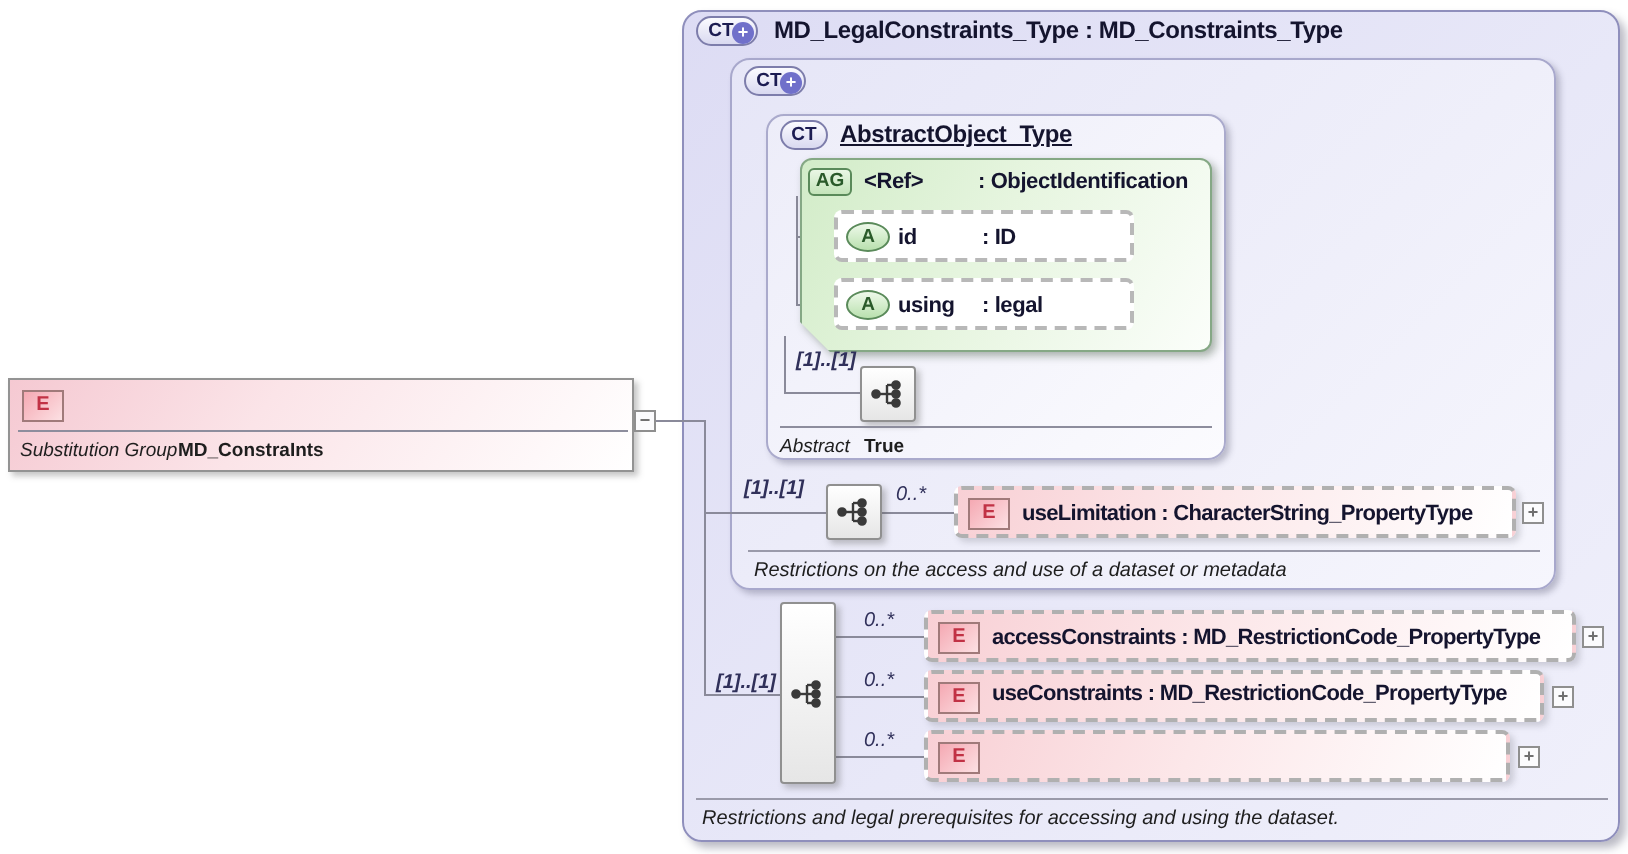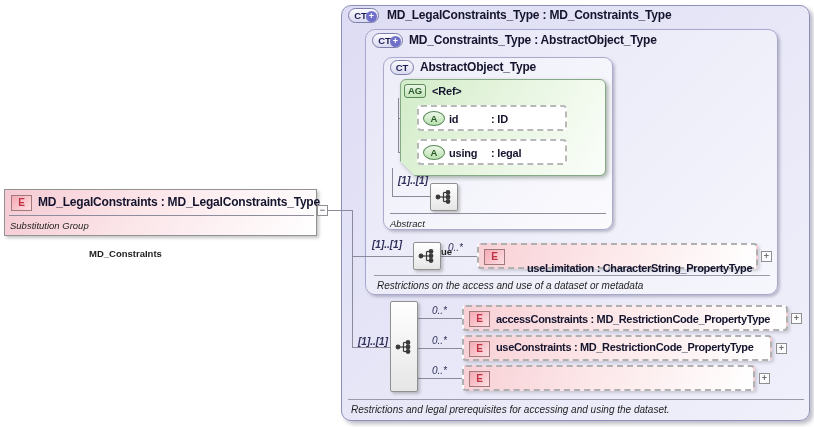--- a/index.html
+++ b/index.html
@@ -106,21 +106,21 @@
     color:#14142e; letter-spacing:-0.35px; white-space:nowrap; }
   .attr-txt { position:absolute; font:bold 11px/14px "Liberation Sans", sans-serif;
     color:#14142e; letter-spacing:-0.2px; white-space:nowrap; }
   .mult { position:absolute; font:italic bold 10px/12px "Liberation Sans", sans-serif;
     color:#30305a; white-space:nowrap; }
   .ann { position:absolute; font:italic 10px/13px "Liberation Sans", sans-serif;
     color:#1e1e1e; white-space:nowrap; }
   .kv-label { position:absolute; font:italic 9.5px/13px "Liberation Sans", sans-serif;
     color:#1e1e1e; white-space:nowrap; }
   .kv-value { position:absolute; font:bold 9.5px/13px "Liberation Sans", sans-serif;
-    color:#1e1e1e; white-space:nowrap;margin-top:28px; }
+    color:#1e1e1e; white-space:nowrap; }
   .divider { position:absolute; height:1px; background:#8d8d9d; }
   svg.seq-glyph { display:block; }
 </style>
 </head>
 <body>
 
 <div id="canvas">
 
   <div class="abs ct-outer"></div>
   <div class="abs ct-inner"></div>
@@ -137,49 +137,48 @@
 
   <div class="line" style="left:392px;top:168px;width:1px;height:29px;"></div>
   <div class="line" style="left:392px;top:196px;width:38px;height:1px;"></div>
 
   <div class="line" style="left:398px;top:98px;width:1px;height:55px;"></div>
   <div class="line" style="left:398px;top:118px;width:19px;height:1px;"></div>
   <div class="line" style="left:398px;top:152px;width:19px;height:1px;"></div>
 
   <div class="abs element-box">
     <span class="badge-e" style="left:6px;top:5px;">E</span>
-    <span class="title" style="left:33px;top:5px;">MD_LegalConstraints : MD_LegalConstraints_Type</span>
     <div class="divider" style="left:4px;top:25px;width:305px;"></div>
     <span class="kv-label" style="left:5px;top:29px;">Substitution Group</span>
     <span class="kv-value" style="left:84px;top:29px;">MD_ConstraInts</span>
   </div>
   <div class="expander" style="left:317px;top:205px;">−</div>
 
   <span class="pill-ct pill-plus" style="left:348px;top:8px;width:31px;">
     <span class="ct-txt">CT</span>
     <span class="ct-circle">+</span>
   </span>
   <span class="title" style="left:376px;top:8px;margin-left:11px;">MD_LegalConstraints_Type : MD_Constraints_Type</span>
 
   <span class="pill-ct pill-plus" style="left:372px;top:33px;width:31px;">
     <span class="ct-txt">CT</span>
     <span class="ct-circle">+</span>
   </span>
-  <span class="title" style="left:409px;top:33px;">MD_Constraints_Type : AbstractObject_Type</span>
 
   <span class="pill-ct" style="left:390px;top:60px;width:24px;">
     <span class="ct-txt">CT</span>
   </span>
-  <span class="title" style="left:420px;top:60px;">AbstractObject_Type</span>
+  <span class="title" style="left:420px;top:60px;text-decoration:underline;">AbstractObject_Type</span>
 
   <div class="abs ag-shadow">
     <div class="ag-box"></div>
   </div>
   <span class="badge-ag" style="left:404px;top:84px;">AG</span>
   <span class="attr-txt" style="left:432px;top:84px;">&lt;Ref&gt;</span>
+  <span class="attr-txt" style="left:489px;top:84px;">: ObjectIdentification</span>
 
   <div class="attr-row" style="left:417px;top:105px;">
     <span class="badge-a" style="left:4px;top:4px;">A</span>
     <span class="attr-txt" style="left:30px;top:5px;">id</span>
     <span class="attr-txt" style="left:72px;top:5px;">: ID</span>
   </div>
   <div class="attr-row" style="left:417px;top:139px;">
     <span class="badge-a" style="left:4px;top:4px;">A</span>
     <span class="attr-txt" style="left:30px;top:5px;">using</span>
     <span class="attr-txt" style="left:72px;top:5px;">: legal</span>
@@ -217,21 +216,21 @@
         <line x1="8.5" y1="12.5" x2="12" y2="12.5"></line>
         <circle cx="13" cy="3.5" r="1.8"></circle>
         <circle cx="13" cy="8" r="1.8"></circle>
         <circle cx="13" cy="12.5" r="1.8"></circle>
       </g>
     </svg>
   </div>
   <span class="mult" style="left:448px;top:242px;font-weight:normal;">0..*</span>
   <div class="dashed-row" style="left:477px;top:243px;width:281px;">
     <span class="badge-e" style="left:5px;top:4px;">E</span>
-    <span class="row-txt" style="left:32px;top:16px;margin-left:16px;">useLimitation : CharacterString_PropertyType</span>
+    <span class="row-txt" style="left:32px;top:5px;">useLimitation : CharacterString_PropertyType</span>
   </div>
   <div class="expander" style="left:761px;top:251px;">+</div>
 
   <div class="divider" style="left:374px;top:275px;width:396px;background:#9a9aaa;"></div>
   <span class="ann" style="left:377px;top:279px;">Restrictions on the access and use of a dataset or metadata</span>
 
   <span class="mult" style="left:358px;top:336px;">[1]..[1]</span>
   <div class="seq-box" style="left:390px;top:301px;width:28px;height:91px;">
     <svg class="seq-glyph" width="18" height="16" viewBox="0 0 18 16">
       <g stroke="#3a3a3a" stroke-width="1.2" fill="#3a3a3a">

